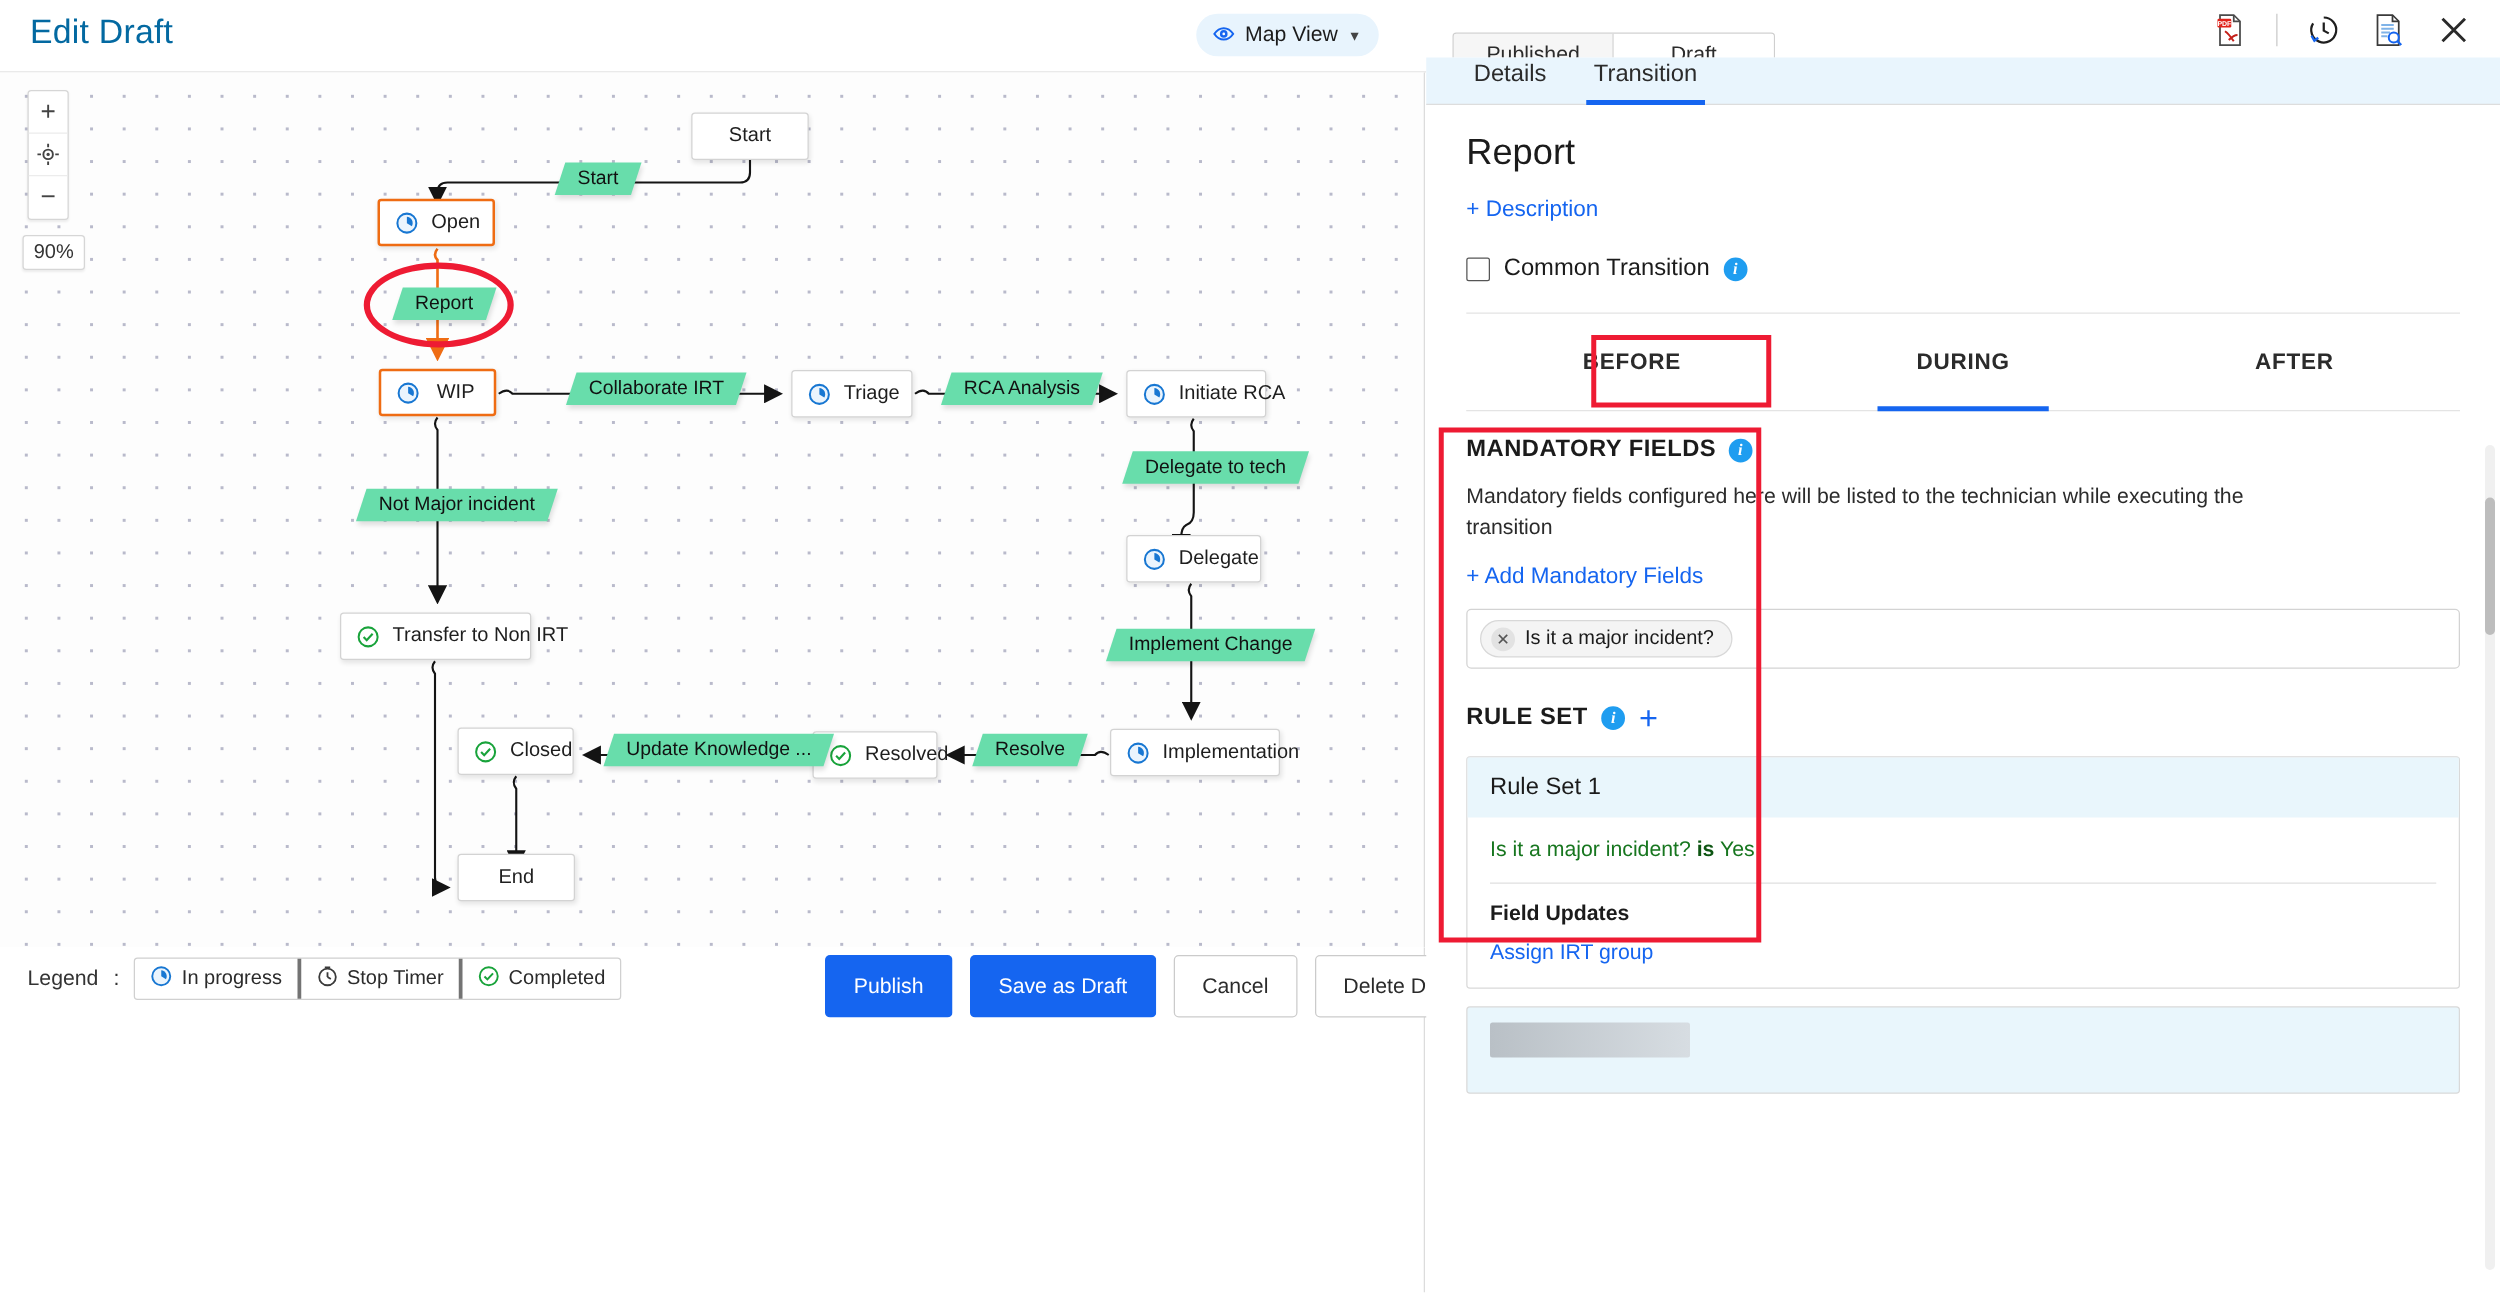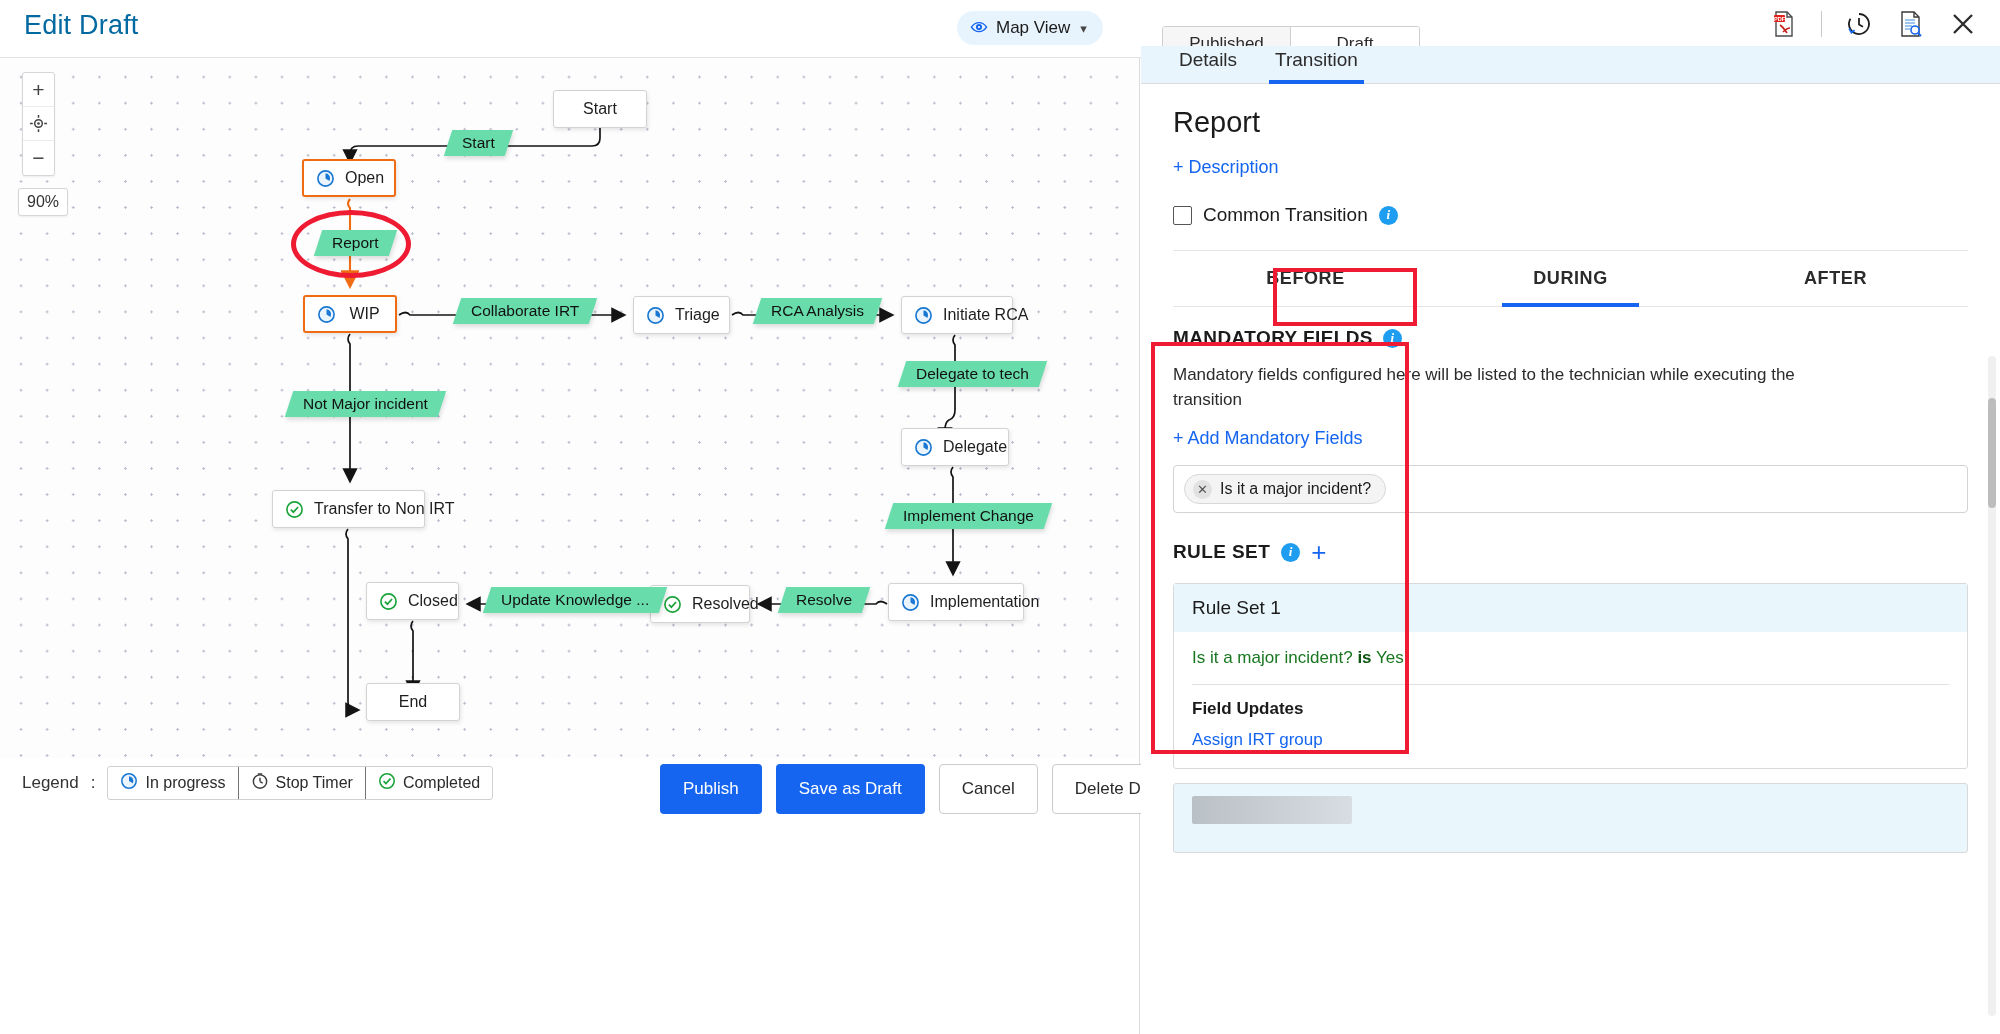--- a/index.html
+++ b/index.html
@@ -124,21 +124,21 @@
     display: flex; align-items: center; gap: 12px;
     font-size: 17px; color: #333;
   }
   .legend-box {
     display: flex; align-items: center;
     border: 1px solid #d0d0d0; border-radius: 3px; overflow: hidden; height: 34px;
   }
   .legend-item {
     display: flex; align-items: center; gap: 7px;
     padding: 0 12px; height: 34px; font-size: 16px; color: #2b2b2b;
-    border-right: 1px solid #737373;
+    border-right: 3px solid #737373;
   }
   .legend-item:last-child { border-right: none; }
 
   .actions {
     position: absolute; left: 660px; top: 6px;
     display: flex; align-items: center; gap: 14px;
   }
   .btn {
     height: 50px; padding: 0 22px; border-radius: 4px;
     font-size: 17px; display: flex; align-items: center; justify-content: center;
@@ -175,21 +175,21 @@
   }
   .ct-label { font-size: 19px; color: #1b1b1b; }
   .info-ic {
     width: 19px; height: 19px; border-radius: 50%; background: #1f9df0;
     color:#fff; font-size: 13px; font-weight: bold; font-style: italic;
     display:flex; align-items:center; justify-content:center; font-family:"Liberation Serif", serif;
   }
 
   .stage-tabs {
     margin-top: 24px; border-top: 1px solid #e4e4e4; border-bottom: 1px solid #e4e4e4;
-    height: 57px; display: flex; align-items: center;
+    height: 79px; display: flex; align-items: center;
     position: relative;
   }
   .stab {
     flex: 1; text-align: center; font-size: 18px; font-weight: bold;
     color: #2b2b2b; letter-spacing: .6px; cursor: pointer; height: 100%;
     display:flex; align-items:center; justify-content:center; position: relative;
   }
   .stab.active::after {
     content:""; position:absolute; left: 24%; right:24%; bottom:-1px;
     height:4px; background:#1565f0;

